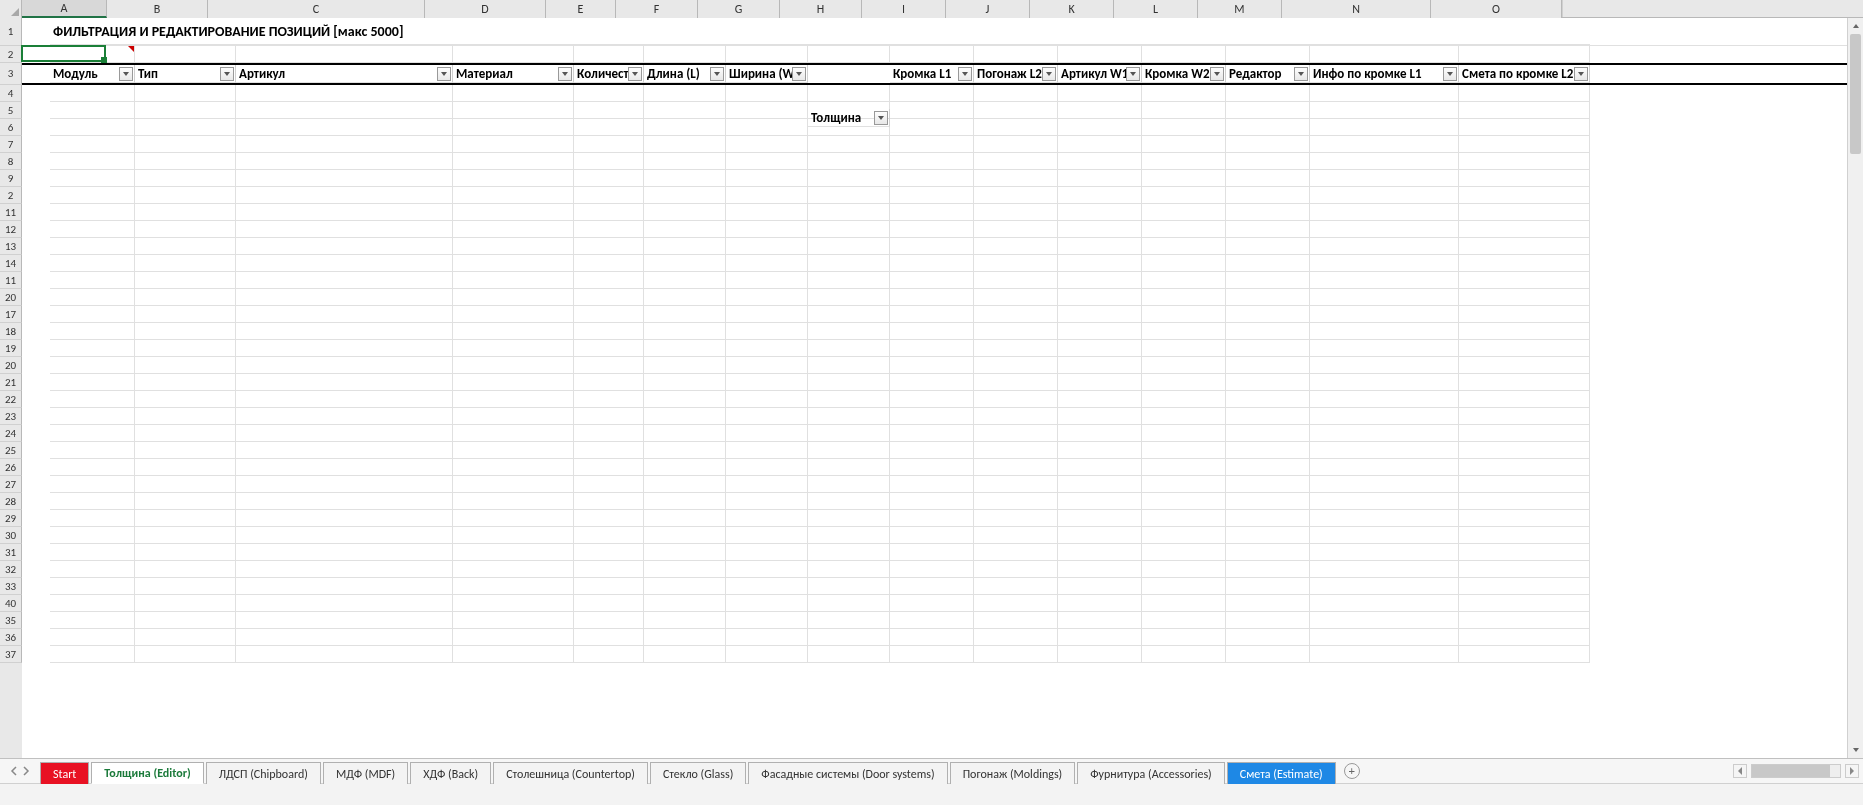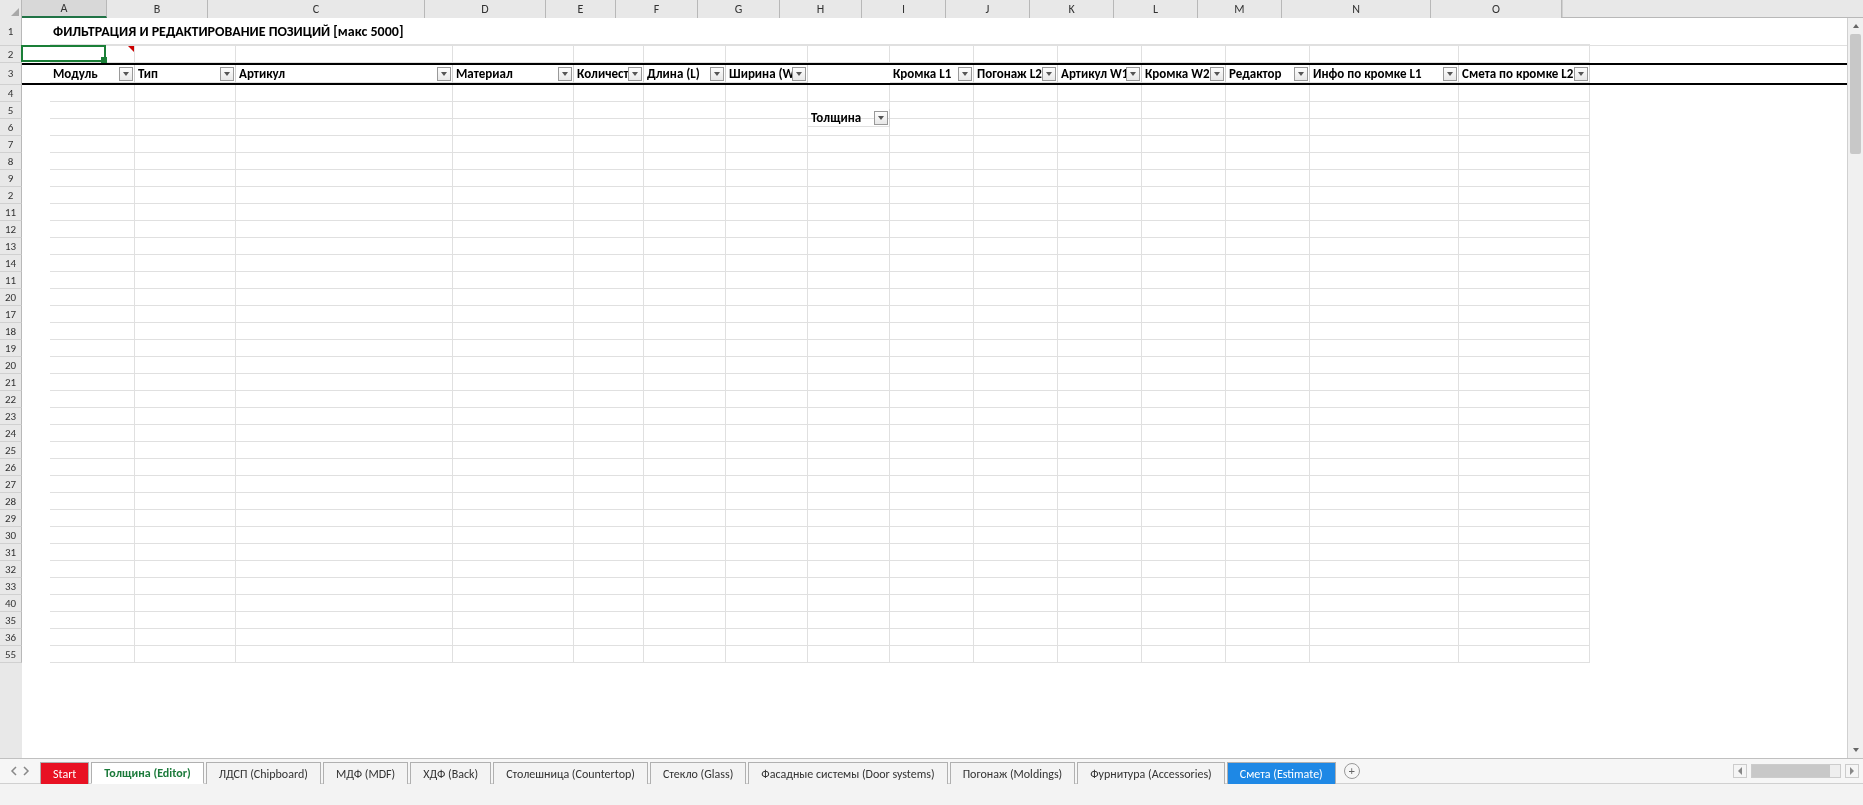--- a/index.html
+++ b/index.html
@@ -129,21 +129,21 @@
         <div class="row-h">27</div>
         <div class="row-h">28</div>
         <div class="row-h">29</div>
         <div class="row-h">30</div>
         <div class="row-h">31</div>
         <div class="row-h">32</div>
         <div class="row-h">33</div>
         <div class="row-h">40</div>
         <div class="row-h">35</div>
         <div class="row-h">36</div>
-        <div class="row-h">55</div>
+        <div class="row-h">37</div>
       </div>
     <div class="grid" id="grid">
         <div class="g-row h28 title">
           <div class="cell title-text" style="width: 1540px; position: relative;">ФИЛЬТРАЦИЯ И РЕДАКТИРОВАНИЕ ПОЗИЦИЙ [макс 5000]</div>
         </div>
         <div class="g-row">
           <div class="cell" style="width: 85px; position: relative;">
             <span class="corner-mark" style="position: absolute; right: 0px; top: 0px;"></span>
           </div>
           <div class="cell" style="width: 101px;"></div>

